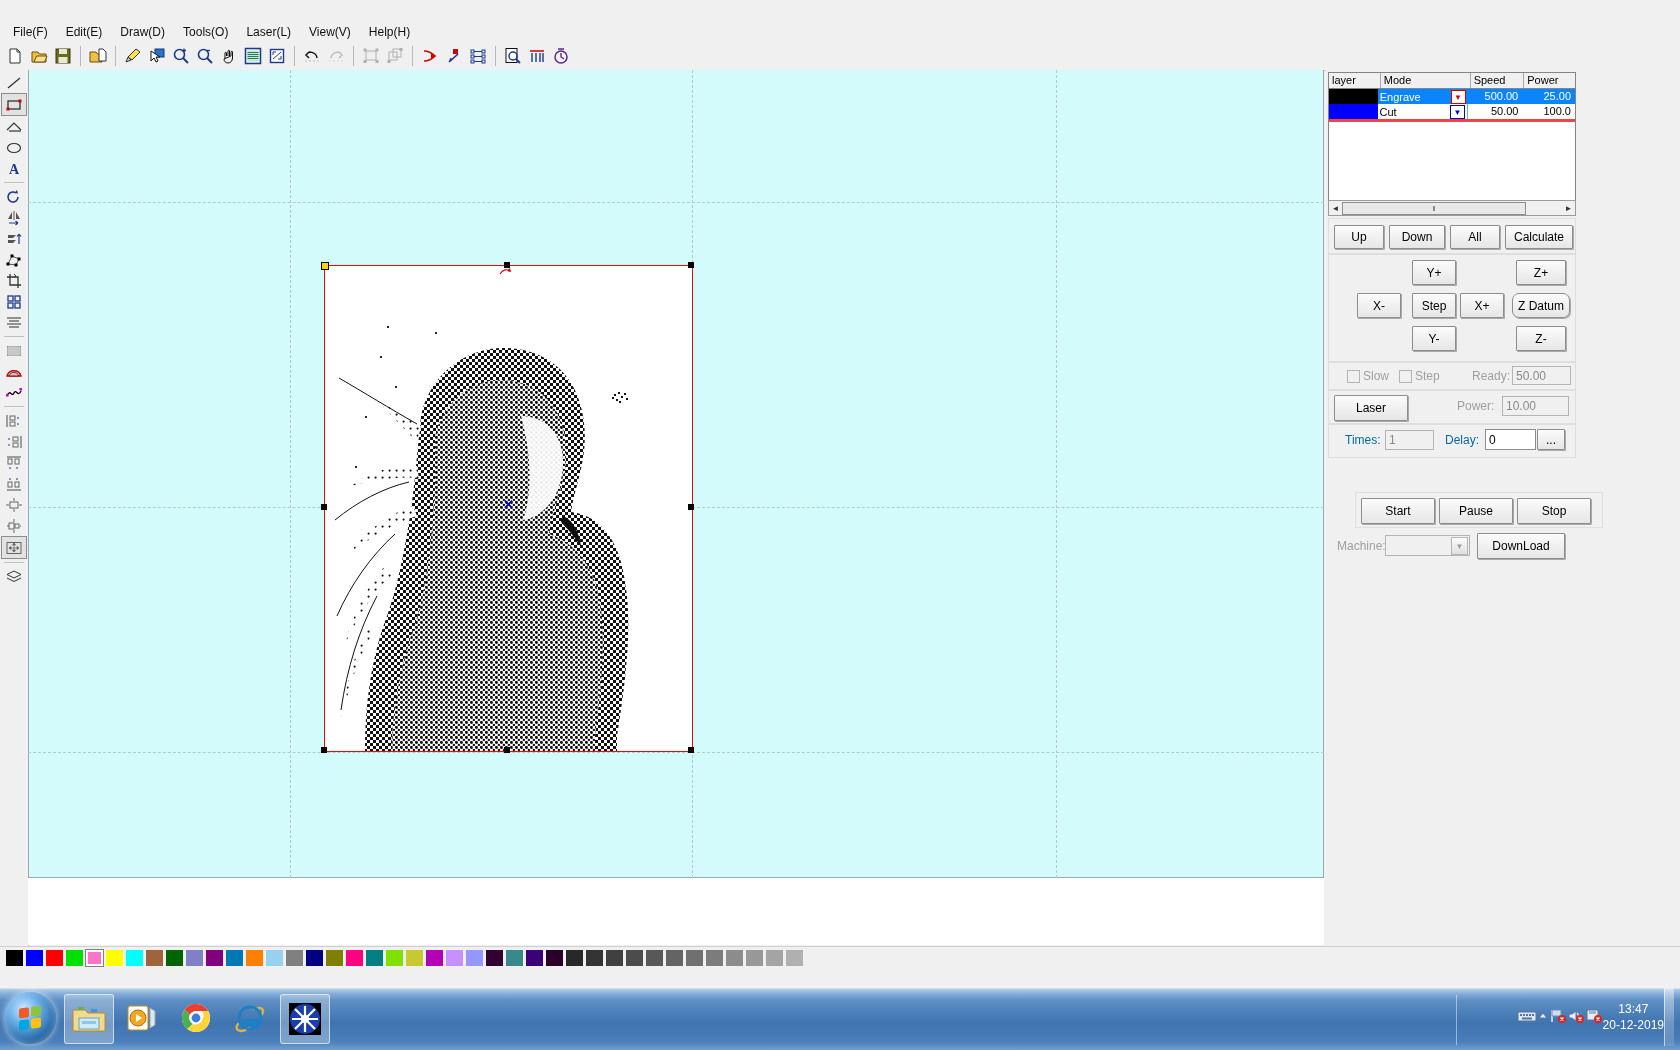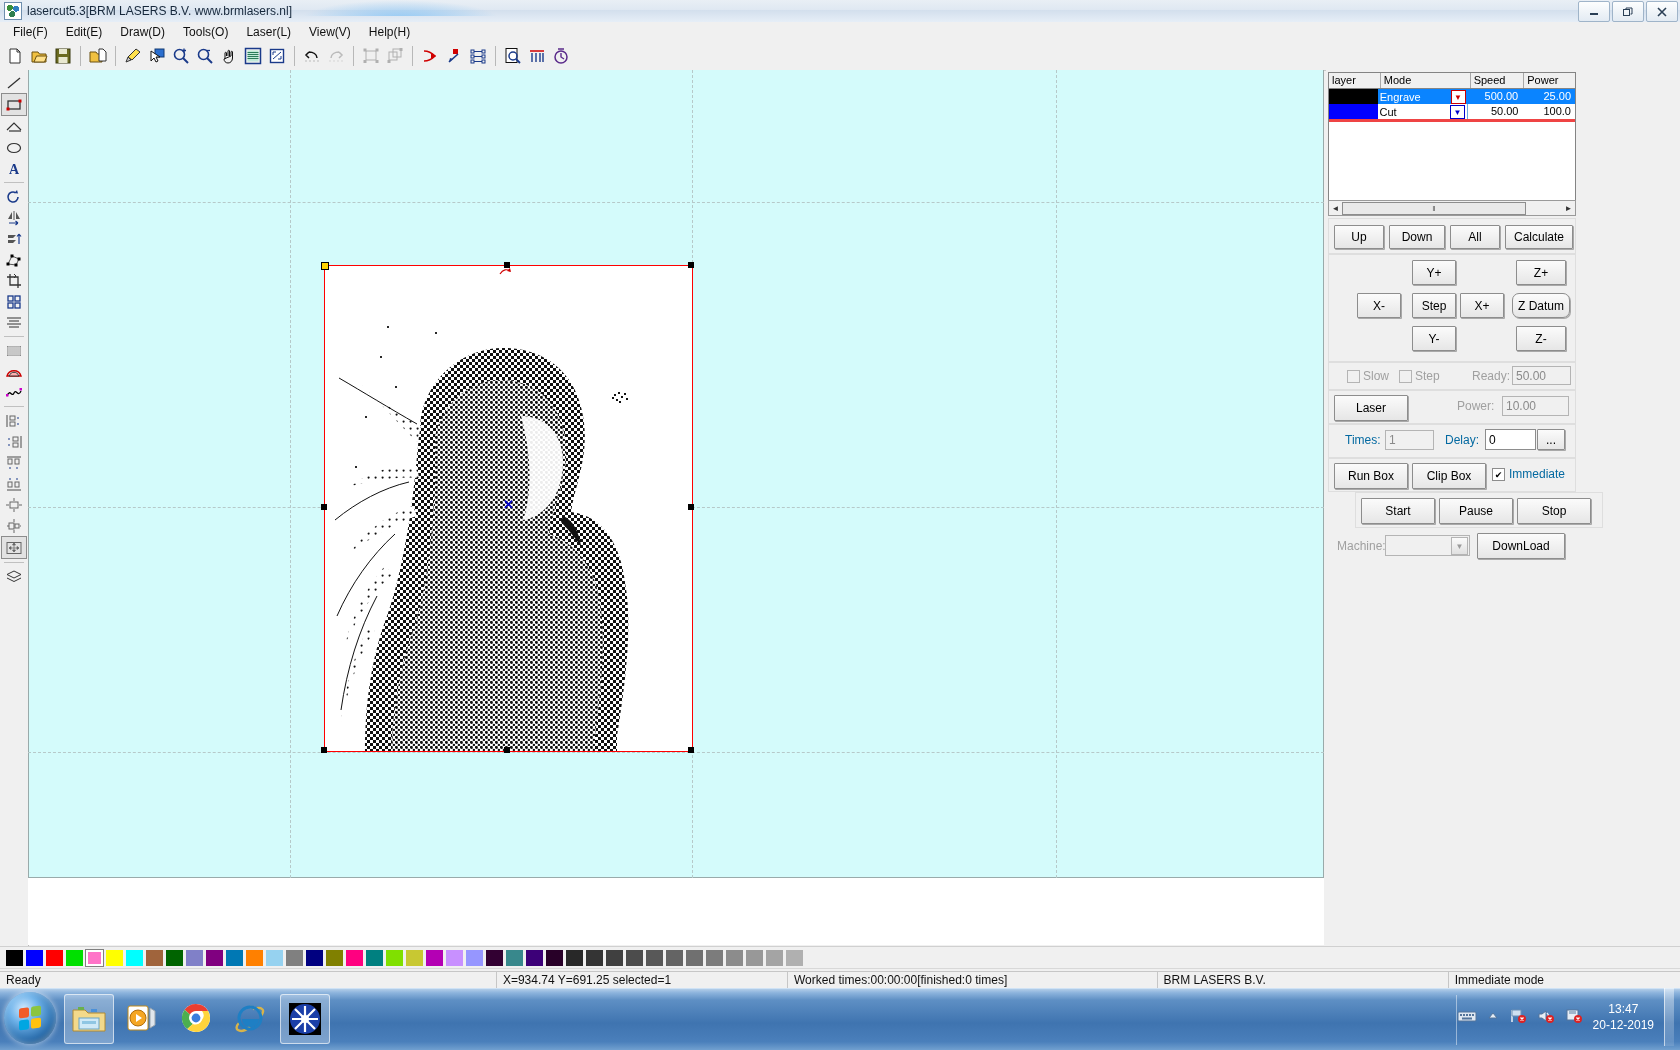--- a/index.html
+++ b/index.html
@@ -174,53 +174,30 @@
     box-shadow: 0 0 6px rgba(255,255,255,.6), inset 0 0 6px rgba(255,255,255,.4);
     display:flex;align-items:center;justify-content:center;
   }
   .orbflag{width:22px;height:22px;display:grid;grid-template-columns:1fr 1fr;grid-template-rows:1fr 1fr;gap:2px;transform:skewY(-8deg);}
   .orbflag i{display:block;border-radius:2px;}
   .tbapp{
     position:absolute;top:5px;width:48px;height:48px;border-radius:3px;
     display:flex;align-items:center;justify-content:center;
   }
   .tbapp.active{background:rgba(255,255,255,.28);border:1px solid rgba(255,255,255,.6);}
-  .tray{position:absolute;right:6px;top:0;height:56px;display:flex;align-items:center;gap:10px;}
+  .tray{position:absolute;right:6px;top:0;height:56px;display:flex;align-items:center;gap:0;}
   .trayclock{color:#fff;font-size:12px;text-align:center;line-height:16px;}
   .showdesk{width:9px;height:58px;background:linear-gradient(180deg,rgba(255,255,255,.45),rgba(255,255,255,.12));border-left:1px solid rgba(255,255,255,.6);}
   .divline{position:absolute;left:1456px;top:6px;width:1px;height:50px;background:rgba(255,255,255,.45);}
 </style>
 </head>
 <body>
 
 <div class="app">
 
-  <div class="titlebar">
-    <div class="tbicon"></div>
-    <div class="ttl">lasercut5.3[BRM LASERS B.V. www.brmlasers.nl]</div>
-    <div class="glowblob"></div>
-    <div class="wincontrols">
-      <div class="wbtn">
-        <svg width="12" height="12" viewBox="0 0 12 12">
-            <rect x="2" y="7" width="8" height="2" fill="#2a3f55"></rect>
-          </svg>
-      </div>
-      <div class="wbtn">
-        <svg width="12" height="12" viewBox="0 0 12 12">
-            <rect x="1.5" y="3.5" width="6" height="6" fill="none" stroke="#2a3f55"></rect>
-            <path d="M4 3.5V2h6v6H8.5" fill="none" stroke="#2a3f55"></path>
-          </svg>
-      </div>
-      <div class="wbtn">
-        <svg width="12" height="12" viewBox="0 0 12 12">
-            <path d="M2 2 L10 10 M10 2 L2 10" stroke="#2a3f55" stroke-width="1.6" fill="none"></path>
-          </svg>
-      </div>
-    </div>
-  </div>
 
   <div class="menubar">
     <div class="mi">File(F)</div>
     <div class="mi">Edit(E)</div>
     <div class="mi">Draw(D)</div>
     <div class="mi">Tools(O)</div>
     <div class="mi">Laser(L)</div>
     <div class="mi">View(V)</div>
     <div class="mi">Help(H)</div>
   </div>
@@ -723,26 +700,20 @@
     </div>
 
     <div class="grp" style="left:2px;top:354px;width:246px;height:32px;">
       <div class="lbl" style="position:absolute;left:16px;top:8px;">Times:</div>
       <div class="fld dis" style="position:absolute;left:56px;top:5px;width:44px;height:18px;">1</div>
       <div class="lbl" style="position:absolute;left:116px;top:8px;">Delay:</div>
       <div class="fld" style="position:absolute;left:156px;top:4px;width:46px;height:19px;">0</div>
       <div class="btn" style="position:absolute;left:208px;top:4px;width:26px;height:19px;">...</div>
     </div>
 
-    <div class="grp" style="left:2px;top:388px;width:246px;height:32px;">
-      <div class="btn" style="position:absolute;left:5px;top:4px;width:72px;height:24px;">Run Box</div>
-      <div class="btn" style="position:absolute;left:83px;top:4px;width:72px;height:24px;">Clip Box</div>
-      <div class="cbx" style="position:absolute;left:163px;top:9px;">✔</div>
-      <div class="lbl" style="position:absolute;left:180px;top:8px;">Immediate</div>
-    </div>
 
     <div class="grp" style="left:2px;top:422px;width:246px;height:34px;margin-left:27px;">
       <div class="btn" style="position:absolute;left:5px;top:5px;width:72px;height:24px;">Start</div>
       <div class="btn" style="position:absolute;left:83px;top:5px;width:72px;height:24px;">Pause</div>
       <div class="btn" style="position:absolute;left:161px;top:5px;width:72px;height:24px;">Stop</div>
     </div>
 
     <div class="grp" style="left:2px;top:458px;width:246px;height:34px;border-color:#f0f0f0;">
       <div class="lbl dis" style="position:absolute;left:8px;top:10px;">Machine:</div>
       <div class="fld dis" style="position:absolute;left:56px;top:6px;width:80px;height:19px;position:absolute;">
@@ -790,27 +761,20 @@
     <div class="swatch" style="background:#585858"></div>
     <div class="swatch" style="background:#646464"></div>
     <div class="swatch" style="background:#707070"></div>
     <div class="swatch" style="background:#7c7c7c"></div>
     <div class="swatch" style="background:#8c8c8c"></div>
     <div class="swatch" style="background:#989898"></div>
     <div class="swatch" style="background:#a4a4a4"></div>
     <div class="swatch" style="background:#b0b0b0"></div>
   </div>
 
-  <div class="statusbar">
-    <div class="scell" style="width:500px;border-left:none;">Ready</div>
-    <div class="scell" style="width:290px;">X=934.74 Y=691.25 selected=1</div>
-    <div class="scell" style="width:370px;">Worked times:00:00:00[finished:0 times]</div>
-    <div class="scell" style="width:290px;">BRM LASERS B.V.</div>
-    <div class="scell" style="width:230px;">Immediate mode</div>
-  </div>
 
   <div class="taskbar">
     <div class="startorb">
       <div class="orbflag">
         <i style="background:#f05a28"></i>
           <i style="background:#8bc53f"></i>
         <i style="background:#00a6e2"></i>
           <i style="background:#ffc20e"></i>
       </div>
     </div>

